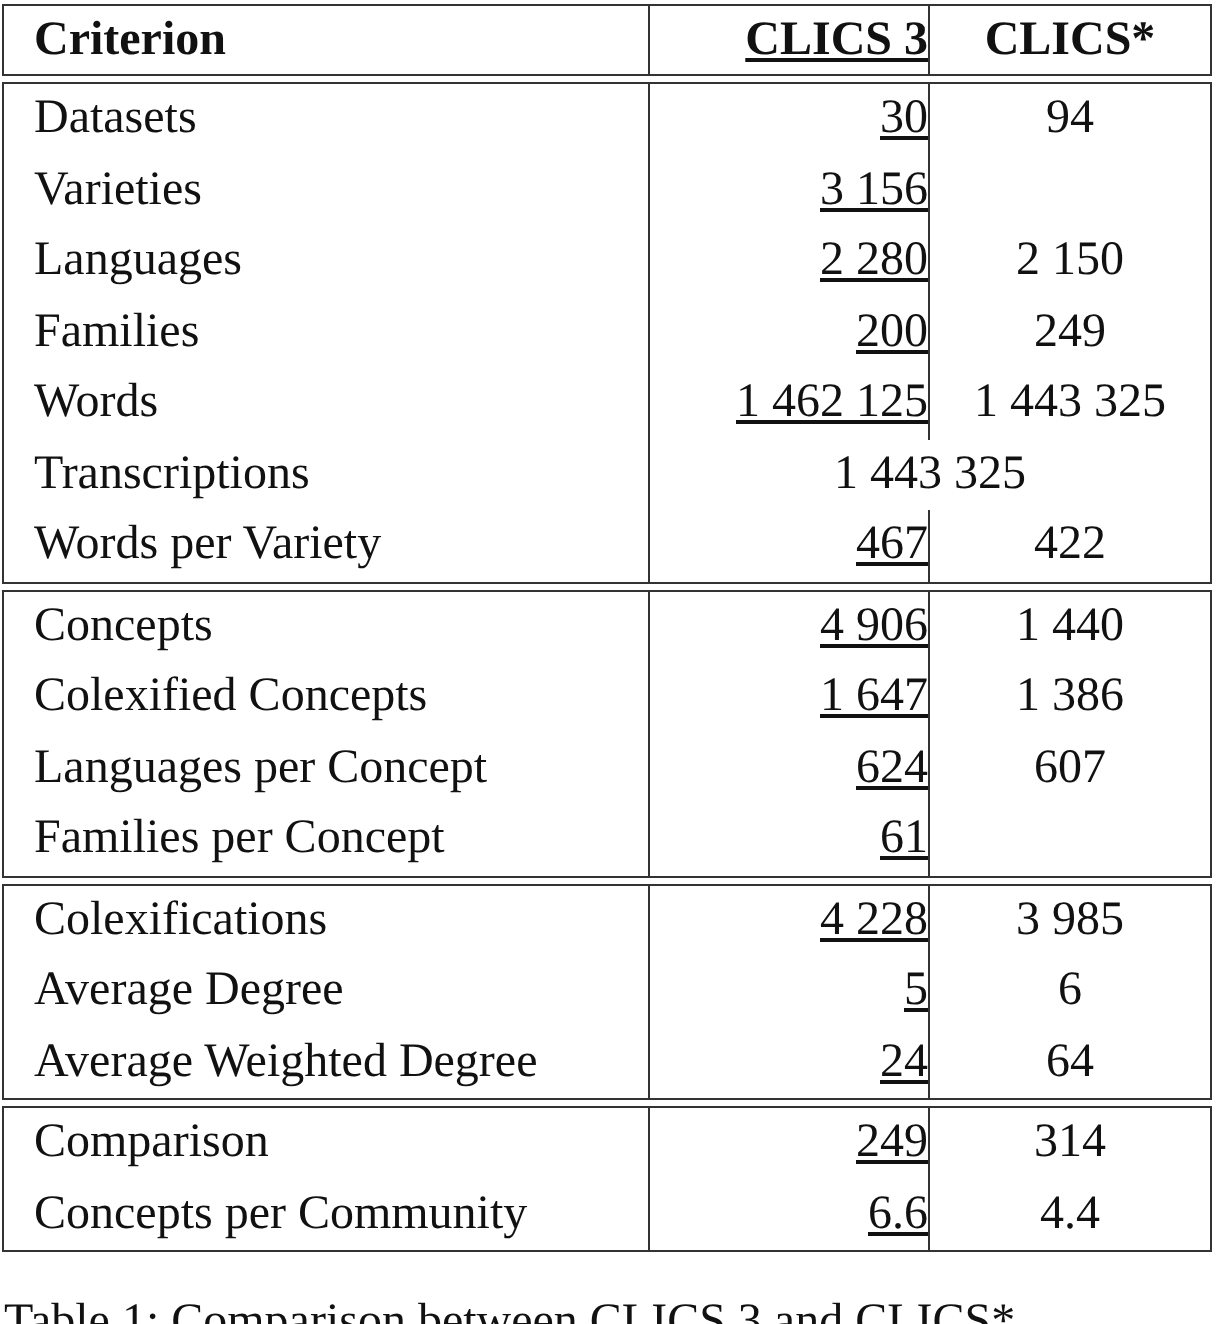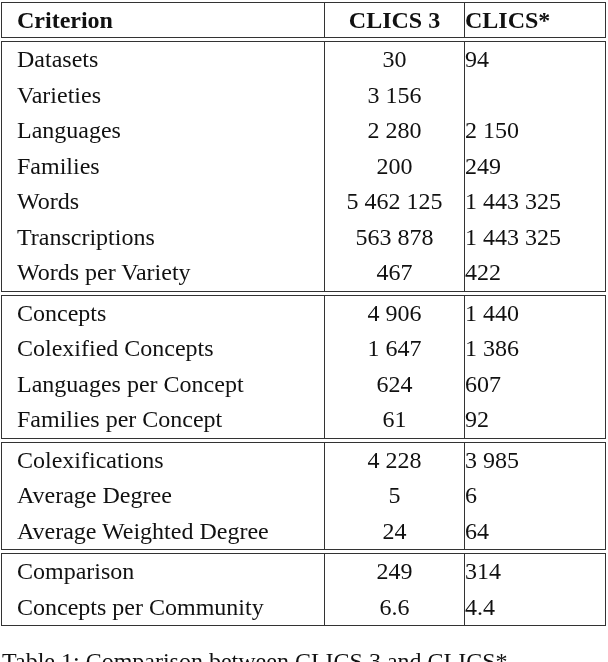--- a/index.html
+++ b/index.html
@@ -43,25 +43,27 @@
     overflow: hidden;
   }
   .c0 {
     width: 323px;
     padding-left: 15px;
     text-align: left;
     border-right: 1.5px solid #333333;
   }
   .c1 {
     width: 140px;
-    text-align: center;
+    text-align: right;
     border-right: 1.5px solid #333333;
+    text-decoration: underline;
   }
   .c2 {
     flex: 1;
+    text-align: center;
   }
   .header .row {
     height: 34px;
     line-height: 34px;
     font-weight: bold;
   }
   .caption {
     position: absolute;
     left: 2px;
     top: 646px;
@@ -99,26 +101,25 @@
       <div class="cell c1">2 280</div>
       <div class="cell c2">2 150</div>
     </div>
     <div class="row">
       <div class="cell c0">Families</div>
       <div class="cell c1">200</div>
       <div class="cell c2">249</div>
     </div>
     <div class="row">
       <div class="cell c0">Words</div>
-      <div class="cell c1">5 462 125</div>
+      <div class="cell c1">1 462 125</div>
       <div class="cell c2">1 443 325</div>
     </div>
     <div class="row">
       <div class="cell c0">Transcriptions</div>
-      <div class="cell c1">563 878</div>
       <div class="cell c2">1 443 325</div>
     </div>
     <div class="row">
       <div class="cell c0">Words per Variety</div>
       <div class="cell c1">467</div>
       <div class="cell c2">422</div>
     </div>
   </div>
 
   <div class="section">
@@ -133,21 +134,20 @@
       <div class="cell c2">1 386</div>
     </div>
     <div class="row">
       <div class="cell c0">Languages per Concept</div>
       <div class="cell c1">624</div>
       <div class="cell c2">607</div>
     </div>
     <div class="row">
       <div class="cell c0">Families per Concept</div>
       <div class="cell c1">61</div>
-      <div class="cell c2">92</div>
     </div>
   </div>
 
   <div class="section">
     <div class="row">
       <div class="cell c0">Colexifications</div>
       <div class="cell c1">4 228</div>
       <div class="cell c2">3 985</div>
     </div>
     <div class="row">

